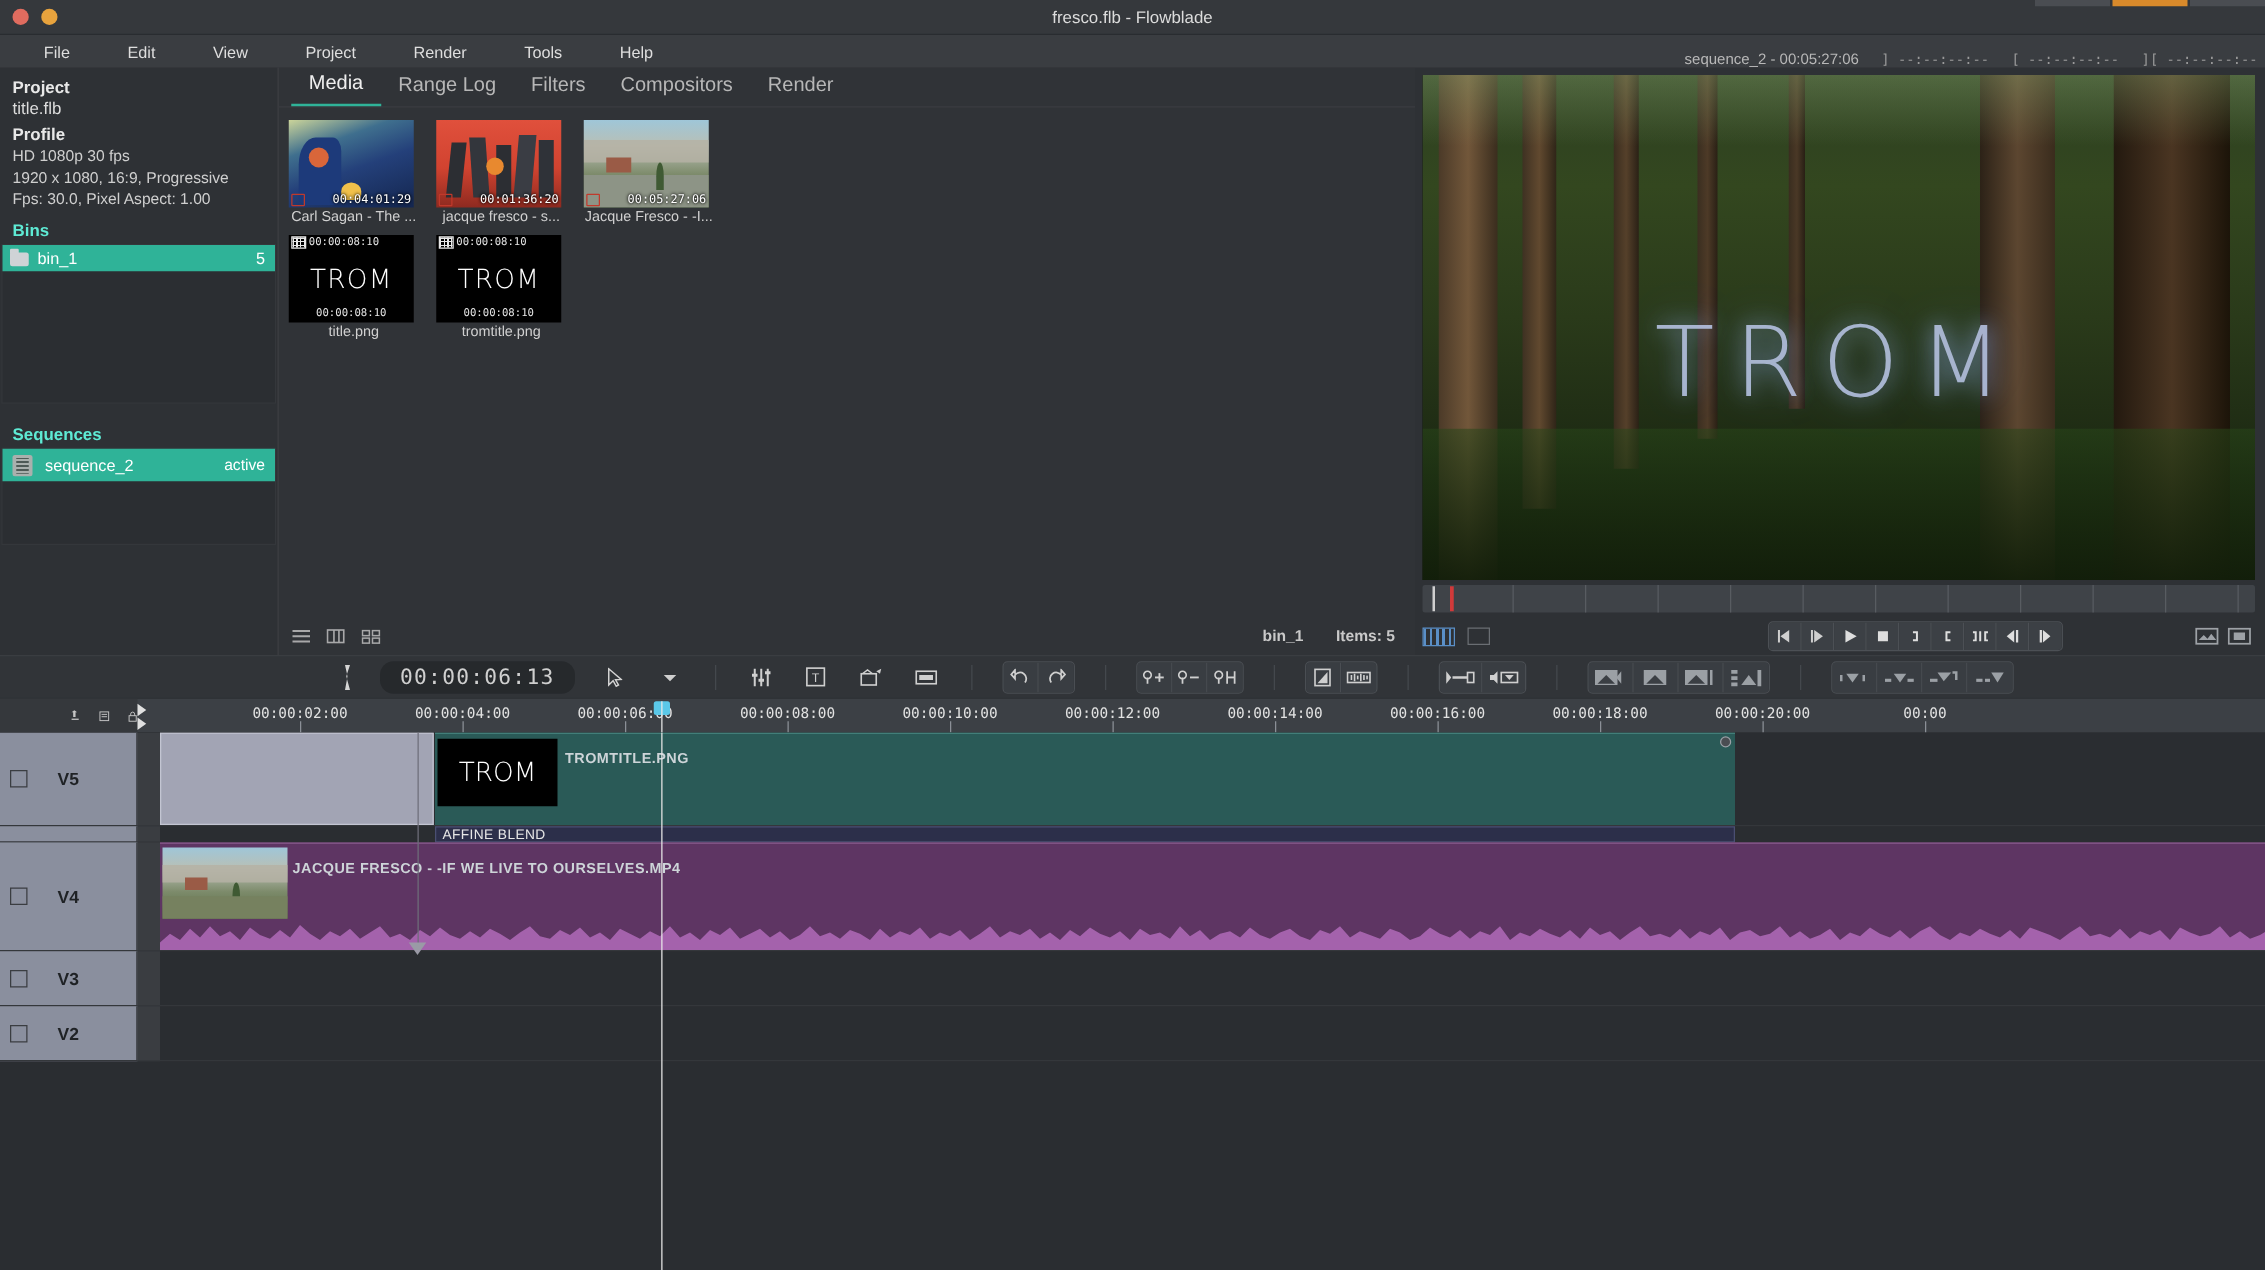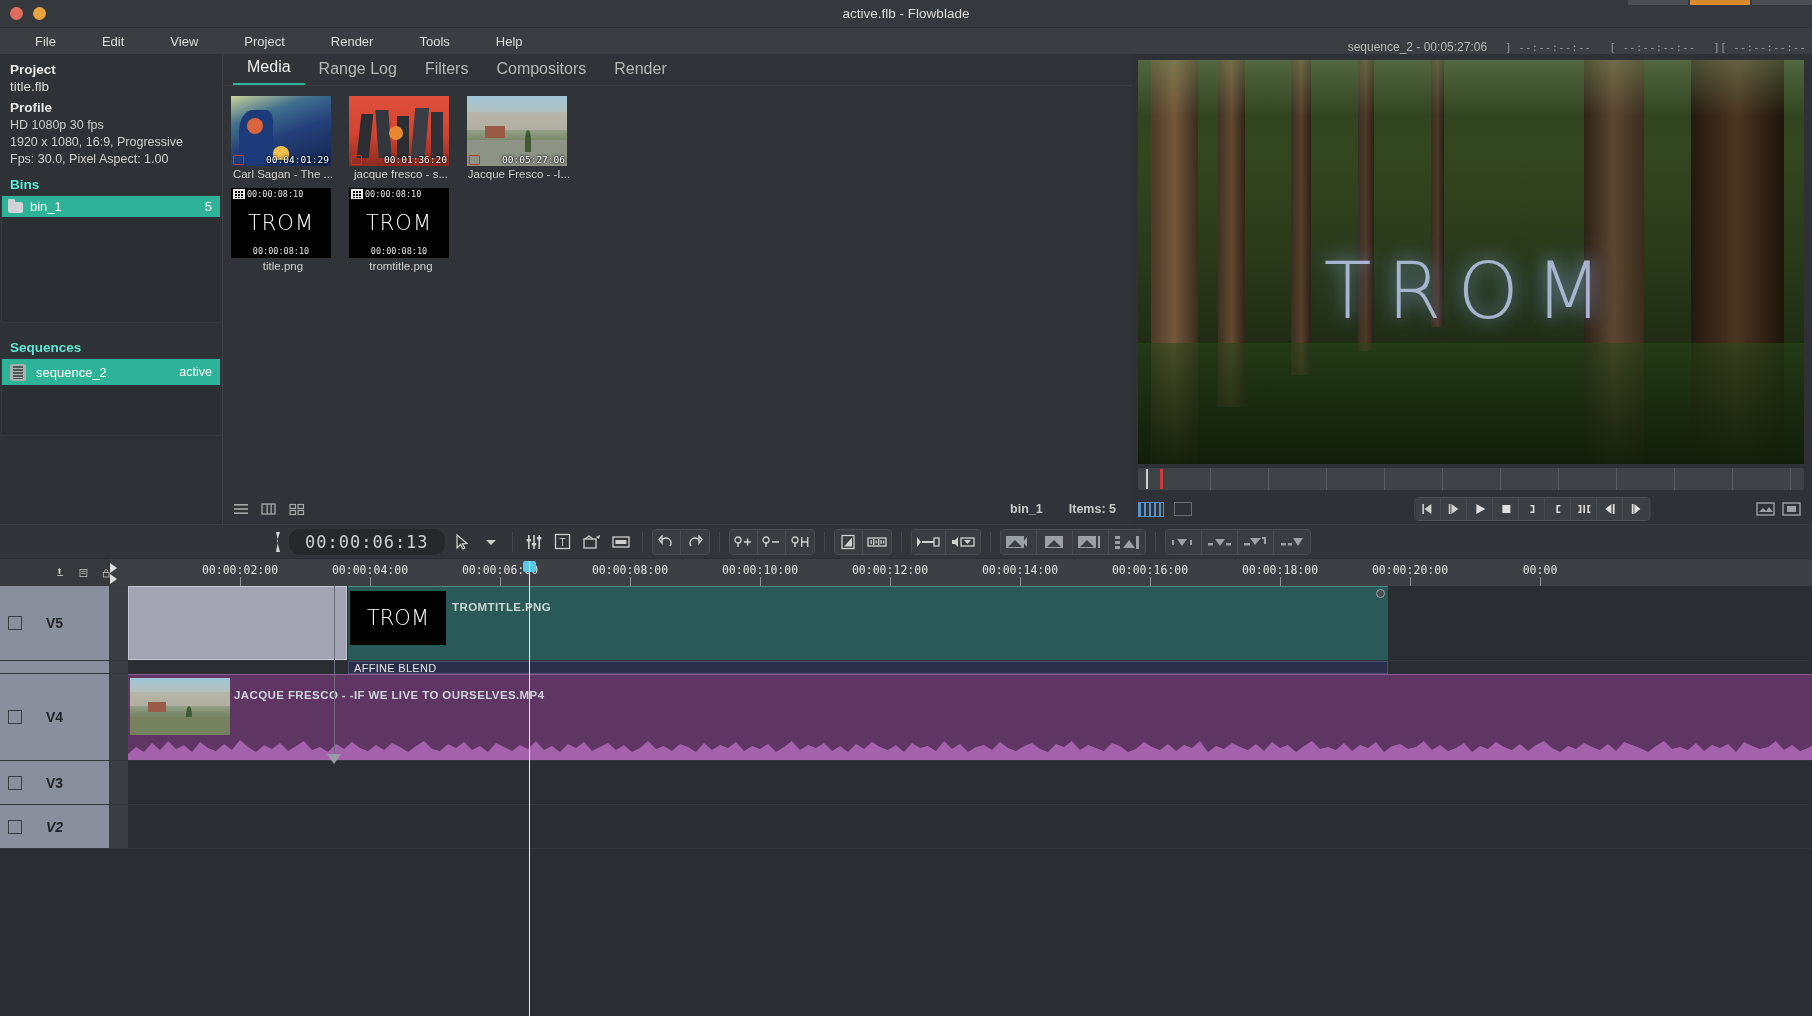--- a/index.html
+++ b/index.html
@@ -152,21 +152,21 @@
   .mbtn:last-child { border-right: none; }
   .mon-ctrls .leftg { display: flex; gap: 10px; align-items: center; }
   .filmstrip { width: 26px; height: 15px; border: 1px solid #5a8fc7;
     background: repeating-linear-gradient(to right, #5a8fc7 0 2px, transparent 2px 5px); }
   .filmstrip2 { width: 18px; height: 14px; border: 1px solid #6a6e73; }
   .mon-ctrls .center { position: absolute; left: 50%; transform: translateX(-24%); }
   .mon-ctrls .rightg { position: absolute; right: 2px; display: flex; gap: 6px; }
 
   
   .tl-toolbar { height: 34px; flex: 0 0 34px; background: #313438; display: flex;
-                align-items: center; padding-left: 270px; gap: 5px;
+                align-items: center; padding-left: 270px; gap: 20px;
                 border-top: 1px solid #3a3d41; }
   .tc-box {
     background: #26292c; border-radius: 11px; padding: 3px 16px;
     font-family: "DejaVu Sans Mono", monospace; font-size: 17px; color: #cfcfcf;
     letter-spacing: 1px;
   }
   .tbtn { width: 24px; height: 24px; display: flex; align-items: center; justify-content: center; }
   .grp { display: flex; border: 1px solid #4a4e53; border-radius: 4px; overflow: hidden; }
   .grp .tbtn { border-right: 1px solid #4a4e53; background: #393d42; width: 28px; }
   .grp .tbtn:last-child { border-right: none; }
@@ -196,21 +196,21 @@
 </head>
 <body>
 
 <div class="app">
 
   <div class="titlebar">
     <div class="wbtns">
       <div class="wbtn close"></div>
       <div class="wbtn min"></div>
     </div>
-    <div class="title-text">active.flb - Flowblade</div>
+    <div class="title-text">fresco.flb - Flowblade</div>
     <div class="tb-right">
       <i></i>
       <i class="orange"></i>
       <i></i>
     </div>
   </div>
 
   <div class="menubar">
     <div class="mi">File</div>
     <div class="mi">Edit</div>
@@ -753,21 +753,21 @@
 
     <div class="track" style="top:175px; height:44px;">
       <div class="thead">
         <span class="tico"></span>
         <span class="tname">V3</span>
       </div>
       <div class="tgap"></div>
       <div class="tcontent"></div>
     </div>
 
-    <div class="track" style="top:219px; height:44px;font-style:italic;">
+    <div class="track" style="top:219px; height:44px;">
       <div class="thead">
         <span class="tico"></span>
         <span class="tname">V2</span>
       </div>
       <div class="tgap"></div>
       <div class="tcontent"></div>
     </div>
 
     <div class="playhead" style="left:529px;"></div>
     <div style="position:absolute;left:330px;top:0;width:0;height:0;border-left:7px solid transparent;border-right:7px solid transparent;border-top:0;"></div>

